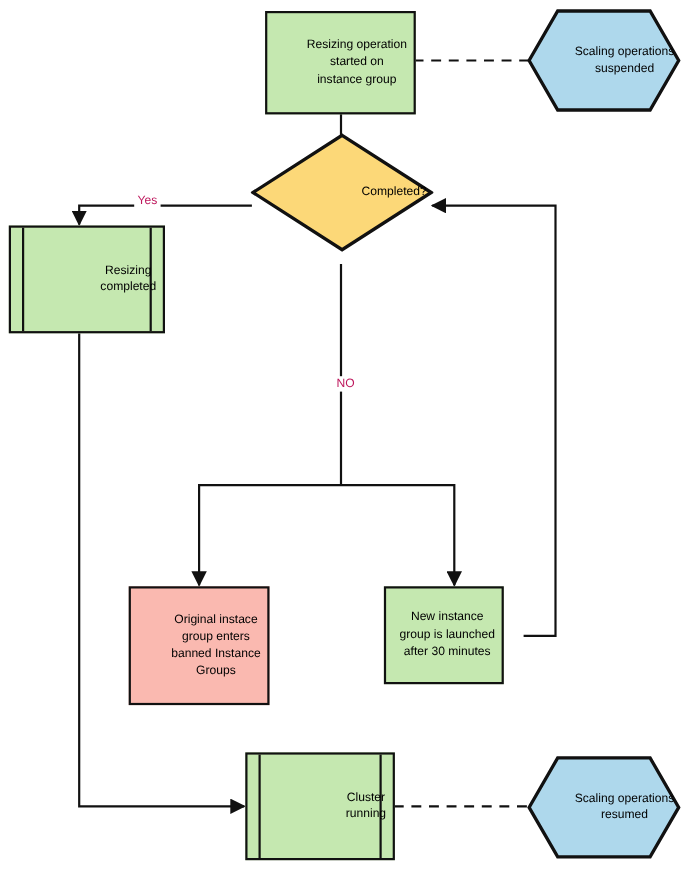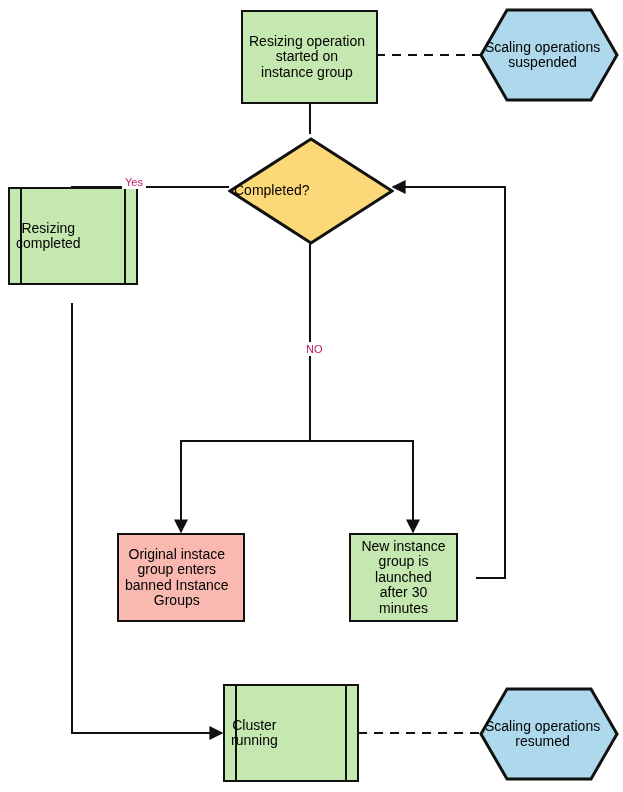--- a/index.html
+++ b/index.html
@@ -20,24 +20,24 @@
     left: 0;
     top: 0;
     width: 623px;
     height: 792px;
   }
   .node {
     position: absolute;
     box-sizing: border-box;
     display: flex;
     align-items: center;
-    justify-content: flex-start;
+    justify-content: flex-end;
     text-align: center;
     color: #000000;
-    font-size: 14px;
+    font-size: 11px;
     line-height: 15.5px;
     z-index: 3;
   }
   .node-rect {
     border: 2px solid #111111;
   }
   .node-label {
     position: relative;
     z-index: 4;
     padding: 0 6px;
@@ -110,35 +110,35 @@
   </div>
 
   <div class="node" style="left:479px; top:8px; width:140px; height:94px;">
     <svg class="node-poly" viewBox="0 0 140 94" preserveAspectRatio="none">
       <polygon points="28,2 112,2 138,47 112,92 28,92 2,47" fill="#aed8ec" stroke="#111111" stroke-width="3"></polygon>
     </svg>
     <span class="node-label">Scaling operations
 suspended</span>
   </div>
 
-  <div class="node" style="left:228px; top:137px; width:166px; height:108px;">
+  <div class="node" style="left:228px; top:121px; width:166px; height:108px;">
     <svg class="node-poly" viewBox="0 0 166 108" preserveAspectRatio="none">
       <polygon points="83,2 164,54 83,106 2,54" fill="#fcd878" stroke="#111111" stroke-width="3"></polygon>
     </svg>
     <span class="node-label">Completed?</span>
   </div>
 
-  <div class="node node-rect" style="left:8px; top:187px; width:130px; height:98px; background:#c5e8b0;">
+  <div class="node node-rect" style="left:8px; top:205px; width:142px; height:98px; background:#c5e8b0;">
     <span class="bar bar-left"></span>
     <span class="bar bar-right"></span>
     <span class="node-label">Resizing
 completed</span>
   </div>
 
-  <div class="node node-rect" style="left:117px; top:533px; width:128px; height:89px; background:#fab9b0;">
+  <div class="node node-rect" style="left:117px; top:533px; width:128px; height:108px; background:#fab9b0;">
     <span class="node-label">Original instace
 group enters
 banned Instance
 Groups</span>
   </div>
 
   <div class="node node-rect" style="left:349px; top:533px; width:109px; height:89px; background:#c5e8b0;">
     <span class="node-label">New instance
 group is launched
 after 30 minutes</span>

